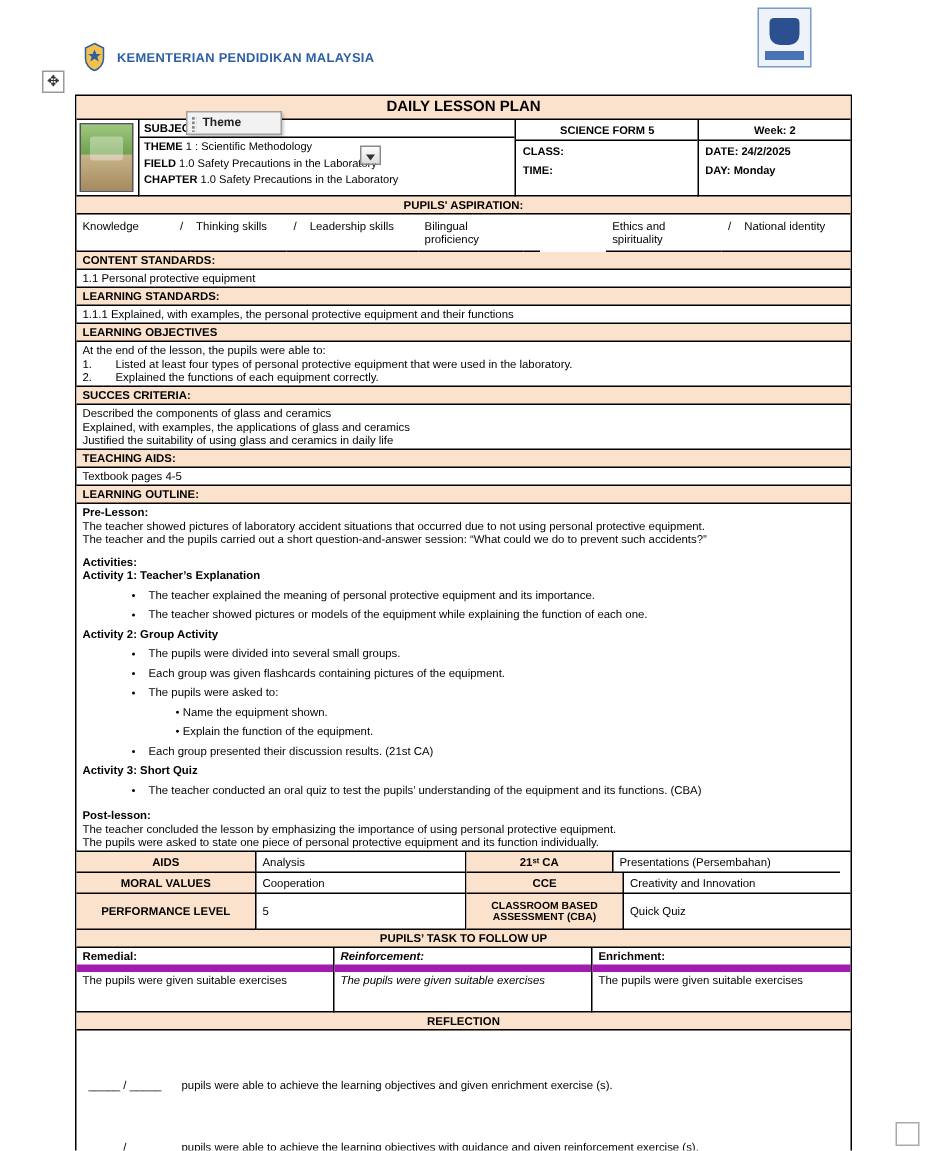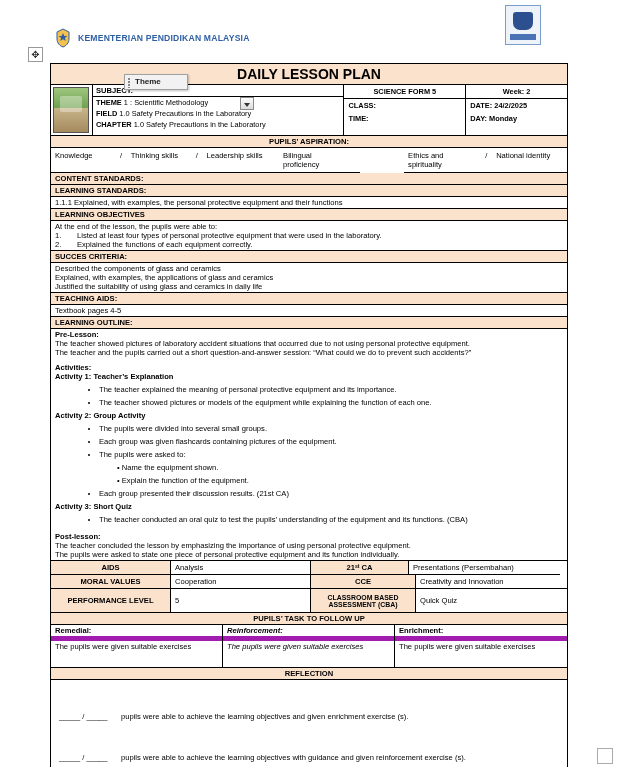--- a/index.html
+++ b/index.html
@@ -94,21 +94,21 @@
     background: #fff;
   }
   .row { display: flex; }
   .center { text-align: center; }
   .bold { font-weight: bold; }
 
   .title-bar {
     background: #fbe2cd;
     font-weight: bold;
     text-align: center;
-    font-size: 14px;
+    font-size: 10px;
     padding: 2px 0;
     border-bottom: 1px solid #000;
   }
 
   
   .photo-cell {
     width: 42px;
     border-right: 1px solid #000;
     border-bottom: 1px solid #000;
     padding: 2px;
@@ -355,20 +355,21 @@
       <div class="asp-item" style="width:73px;">Leadership skills</div>
       <div class="asp-sep"></div>
       <div class="asp-item" style="width:78px;">Bilingual proficiency</div>
       <div class="asp-sep"></div>
       <div class="asp-item" style="width:86px;margin-left:44px;">Ethics and spirituality</div>
       <div class="asp-sep">/</div>
       <div class="asp-item" style="width:84px;">National identity</div>
     </div>
 
     <div class="sec-head">CONTENT STANDARDS:</div>
+    <div class="body-line">1.1 Personal protective equipment</div>
 
     <div class="sec-head">LEARNING STANDARDS:</div>
     <div class="body-line">1.1.1 Explained, with examples, the personal protective equipment and their functions</div>
 
     <div class="sec-head">LEARNING OBJECTIVES</div>
     <div class="block">
       <p>At the end of the lesson, the pupils were able to:</p>
       <div class="numrow">
         <span class="n">1.</span>
         <span>Listed at least four types of personal protective equipment that were used in the laboratory.</span>

